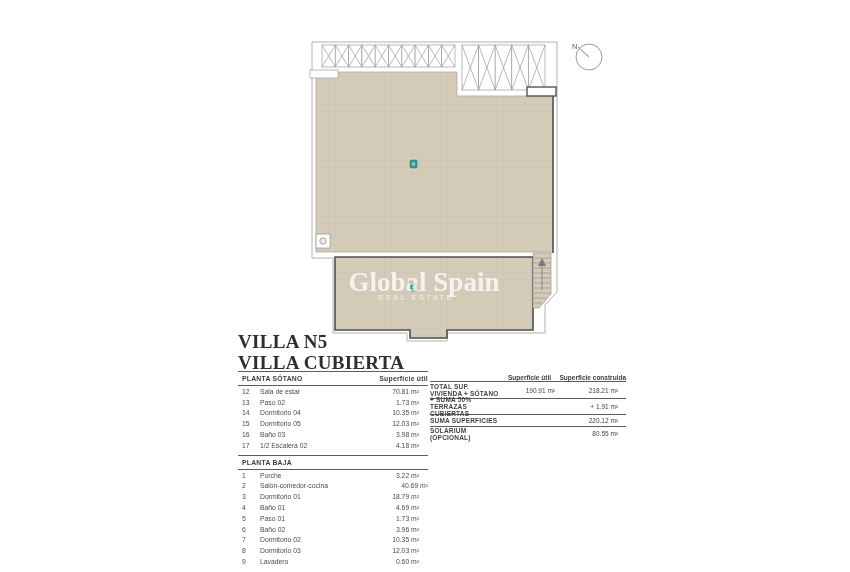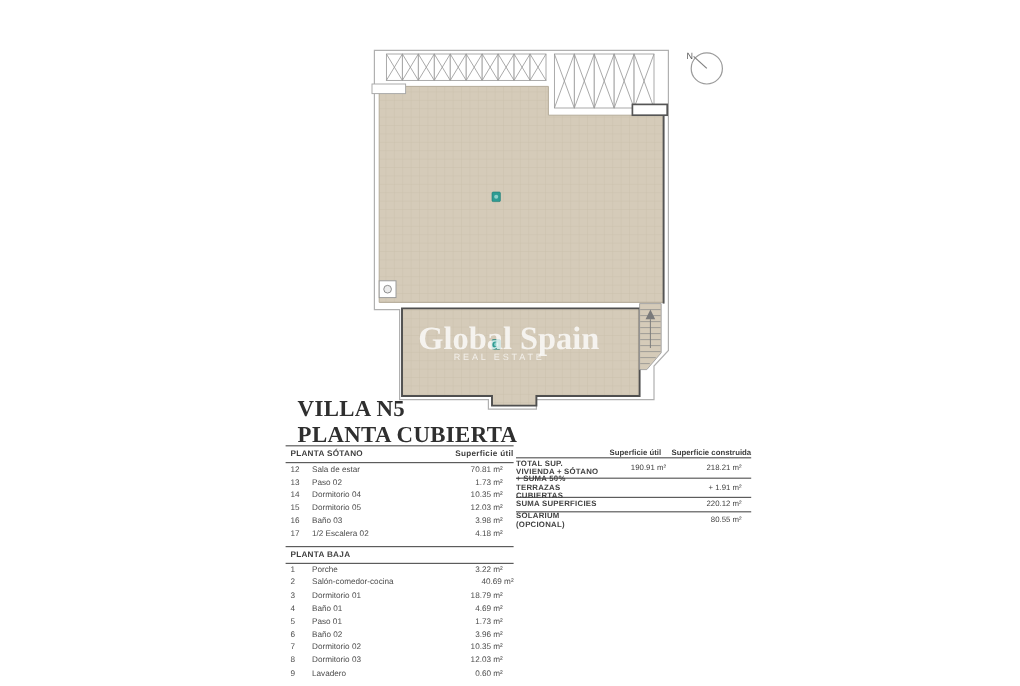--- a/index.html
+++ b/index.html
@@ -4,21 +4,21 @@
 <style>
   html,body{margin:0;padding:0;background:#ffffff;}
   .page{
     position:relative;width:850px;height:572px;background:#ffffff;overflow:hidden;
     font-family:"Liberation Sans","DejaVu Sans",sans-serif;color:#4a4a4a;
   }
   
   .plan-svg{position:absolute;left:0;top:0;width:850px;height:572px;}
   
   .sheet-title{
-    position:absolute;left:248px;top:332px;
+    position:absolute;left:238px;top:332px;
     font-family:"Liberation Serif","DejaVu Serif",serif;
     font-size:19px;font-weight:700;line-height:1.1;letter-spacing:.3px;color:#2f2f2f;
   }
   
   .rooms{position:absolute;left:238px;top:371px;width:190px;}
   .rule{height:1px;background:#5c5c5c;}
   .thead{display:flex;justify-content:space-between;align-items:center;height:13px;
          font-size:6.8px;font-weight:700;letter-spacing:.25px;color:#3d3d3d;padding:0 0 0 4px;}
   .thead .ah{font-weight:700;}
   .trow{display:flex;align-items:center;height:10.8px;font-size:6.8px;color:#4c4c4c;padding-left:4px;}
@@ -146,21 +146,21 @@
 
     <g>
       <circle cx="589" cy="57" r="13" fill="#ffffff" stroke="#9b9b9b" stroke-width="1"></circle>
       <line x1="589" y1="57" x2="578" y2="47" stroke="#808080" stroke-width="1"></line>
       <text x="572" y="49" font-family="Liberation Sans, DejaVu Sans, sans-serif" font-size="7.5" fill="#5e5e5e">N</text>
     </g>
   </svg>
 
   <div class="sheet-title">
     <div>VILLA N5</div>
-    <div>PLANTA CUBIERTA</div>
+    <div>VILLA CUBIERTA</div>
   </div>
 
   <div class="rooms">
     <div class="rule"></div>
     <div class="thead">
       <span>PLANTA SÓTANO</span>
       <span class="ah">Superficie útil</span>
     </div>
     <div class="rule"></div>
 

